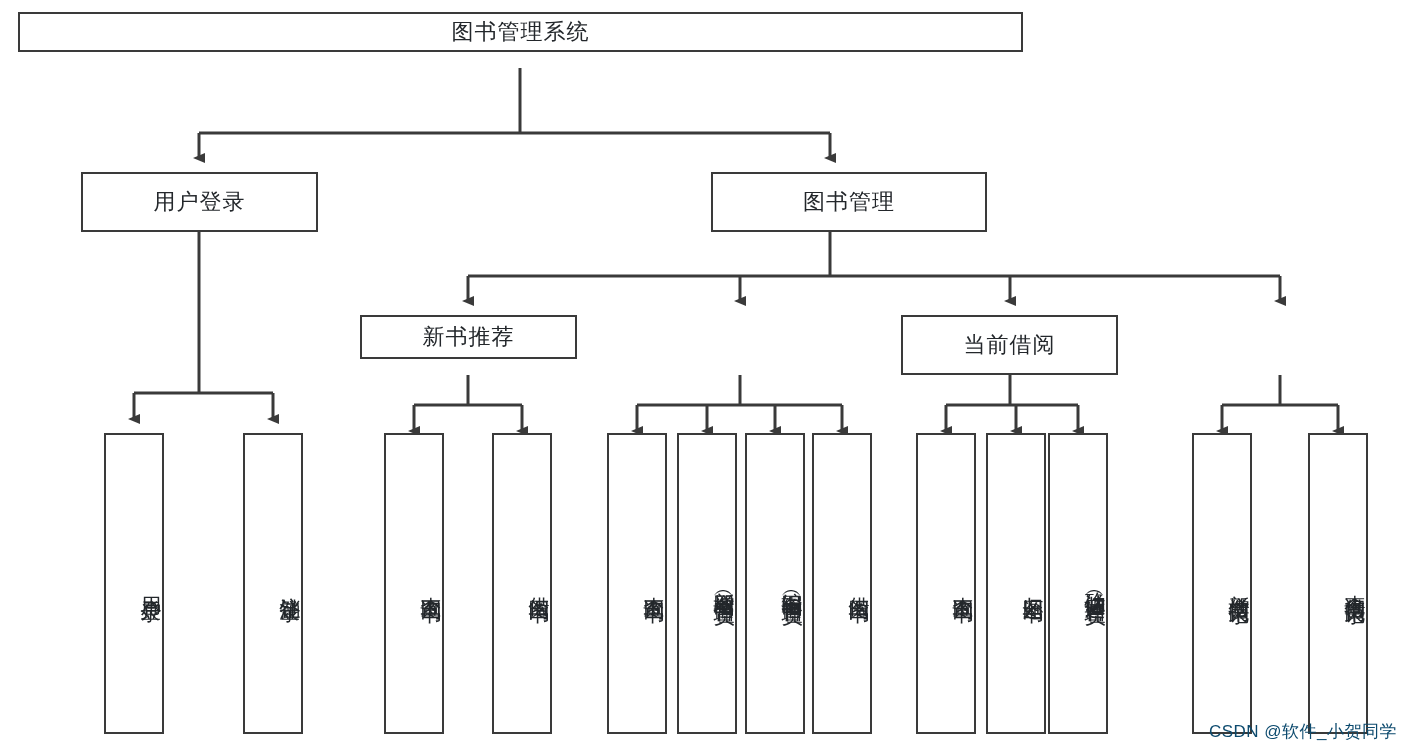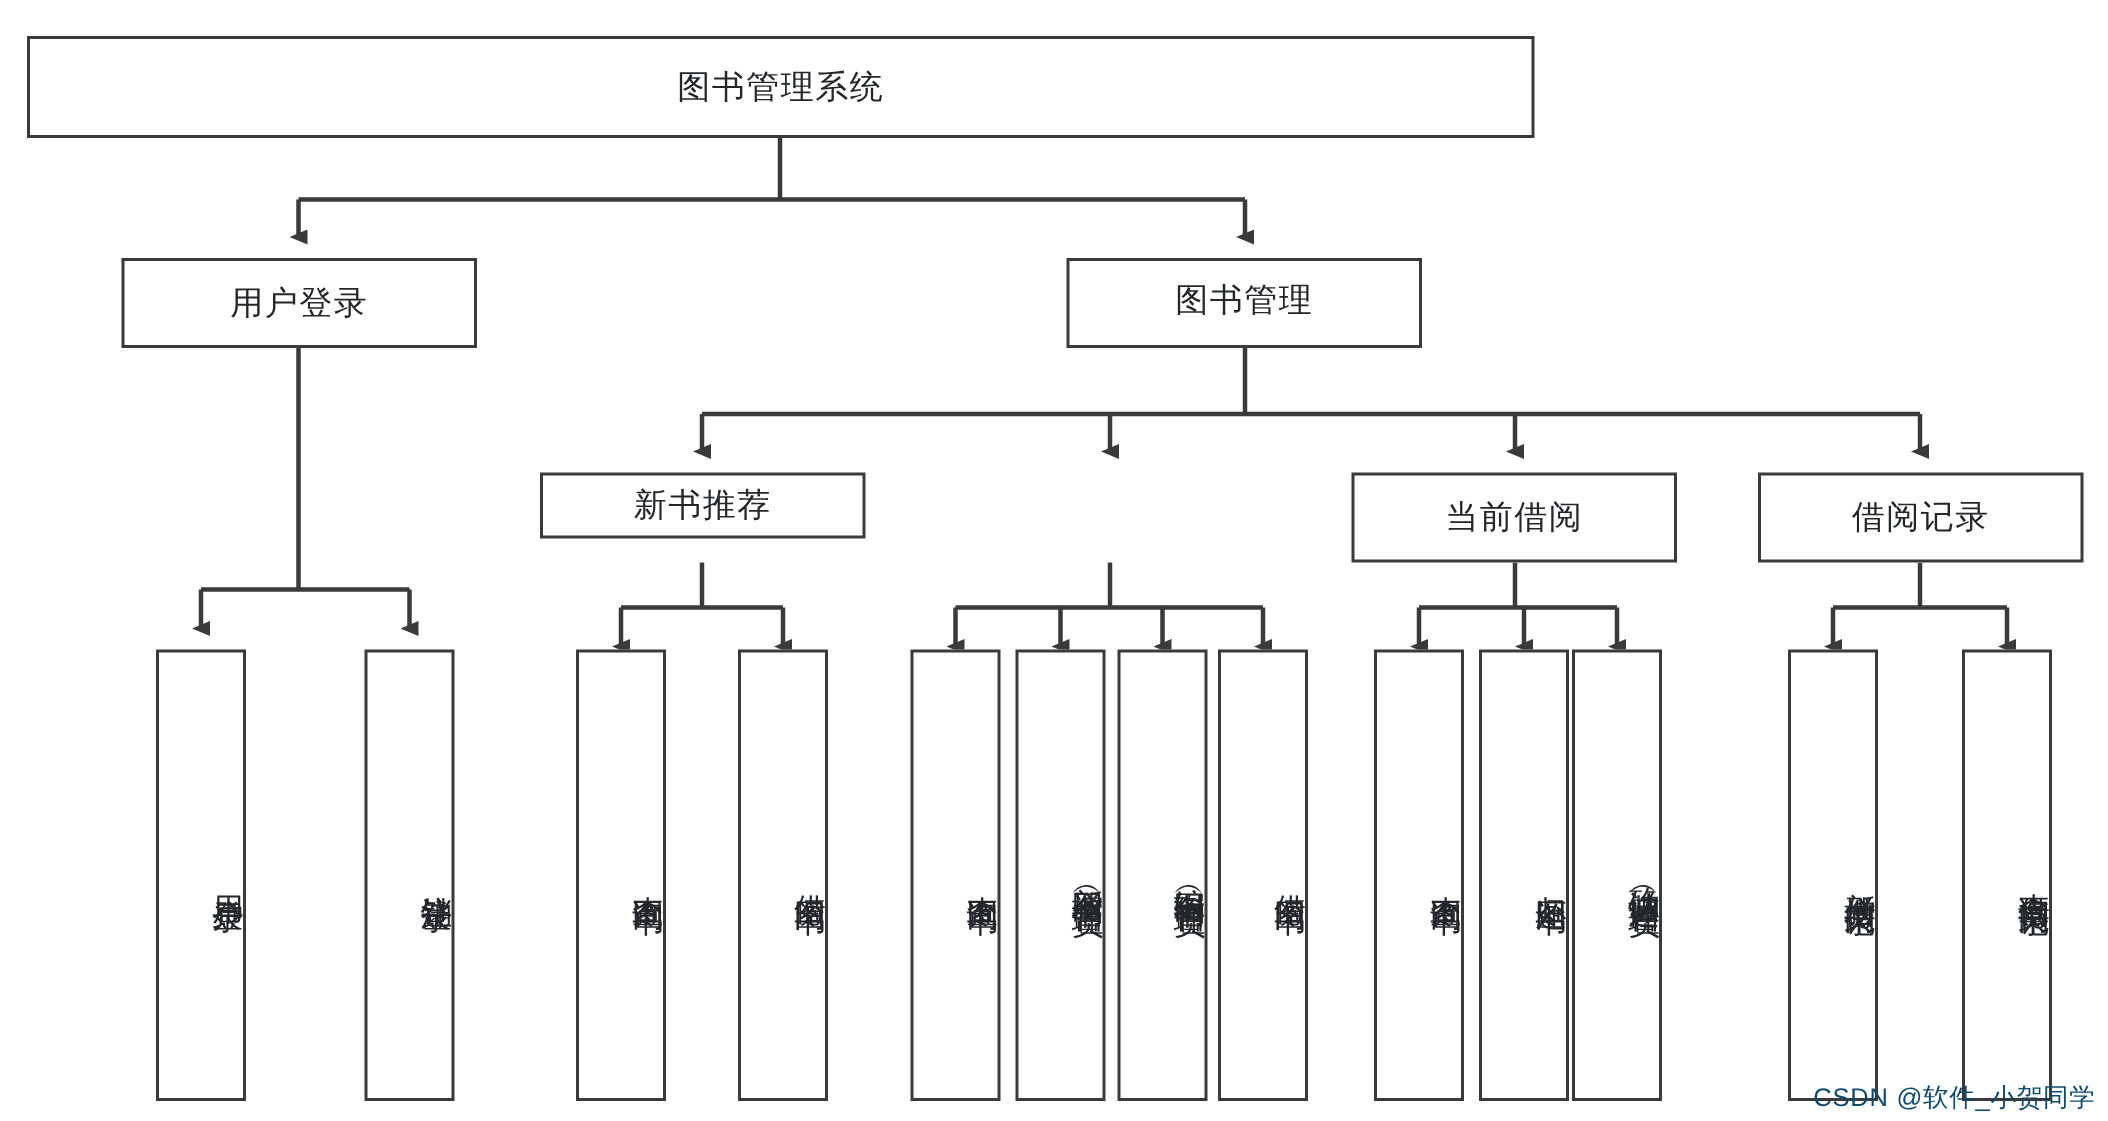--- a/index.html
+++ b/index.html
@@ -114,39 +114,36 @@
       <path d="M1016,405 L1016,431" marker-end="url(#arrow)"></path>
       <path d="M1078,405 L1078,431" marker-end="url(#arrow)"></path>
 
       <path d="M1280,375 L1280,405"></path>
       <path d="M1222,405 L1338,405"></path>
       <path d="M1222,405 L1222,431" marker-end="url(#arrow)"></path>
       <path d="M1338,405 L1338,431" marker-end="url(#arrow)"></path>
     </g>
   </svg>
 
-  <div class="node h" style="left:18px;top:12px;width:1005px;height:68px;margin-top:12px;">
+  <div class="node h" style="left:18px;top:12px;width:1005px;height:40px;">
     <span>图书管理系统</span>
   </div>
 
   <div class="node h" style="left:81px;top:172px;width:237px;height:60px;">
     <span>用户登录</span>
   </div>
-  <div class="node h" style="left:711px;top:172px;width:237px;height:60px;font-family:Liberation Mono, monospace;">
+  <div class="node h" style="left:711px;top:172px;width:276px;height:60px;">
     <span>图书管理</span>
   </div>
 
   <div class="node h" style="left:360px;top:315px;width:217px;height:44px;">
     <span>新书推荐</span>
   </div>
   <div class="node h" style="left:901px;top:315px;width:217px;height:60px;">
     <span>当前借阅</span>
-  </div>
-  <div class="node h" style="left:1172px;top:315px;width:217px;height:60px;">
-    <span>借阅记录</span>
   </div>
 
   <div class="node v" style="left:104px;top:433px;width:60px;height:301px;">
     <span>用户登录</span>
   </div>
   <div class="node v" style="left:243px;top:433px;width:60px;height:301px;">
     <span>注销登录</span>
   </div>
 
   <div class="node v" style="left:384px;top:433px;width:60px;height:301px;">

